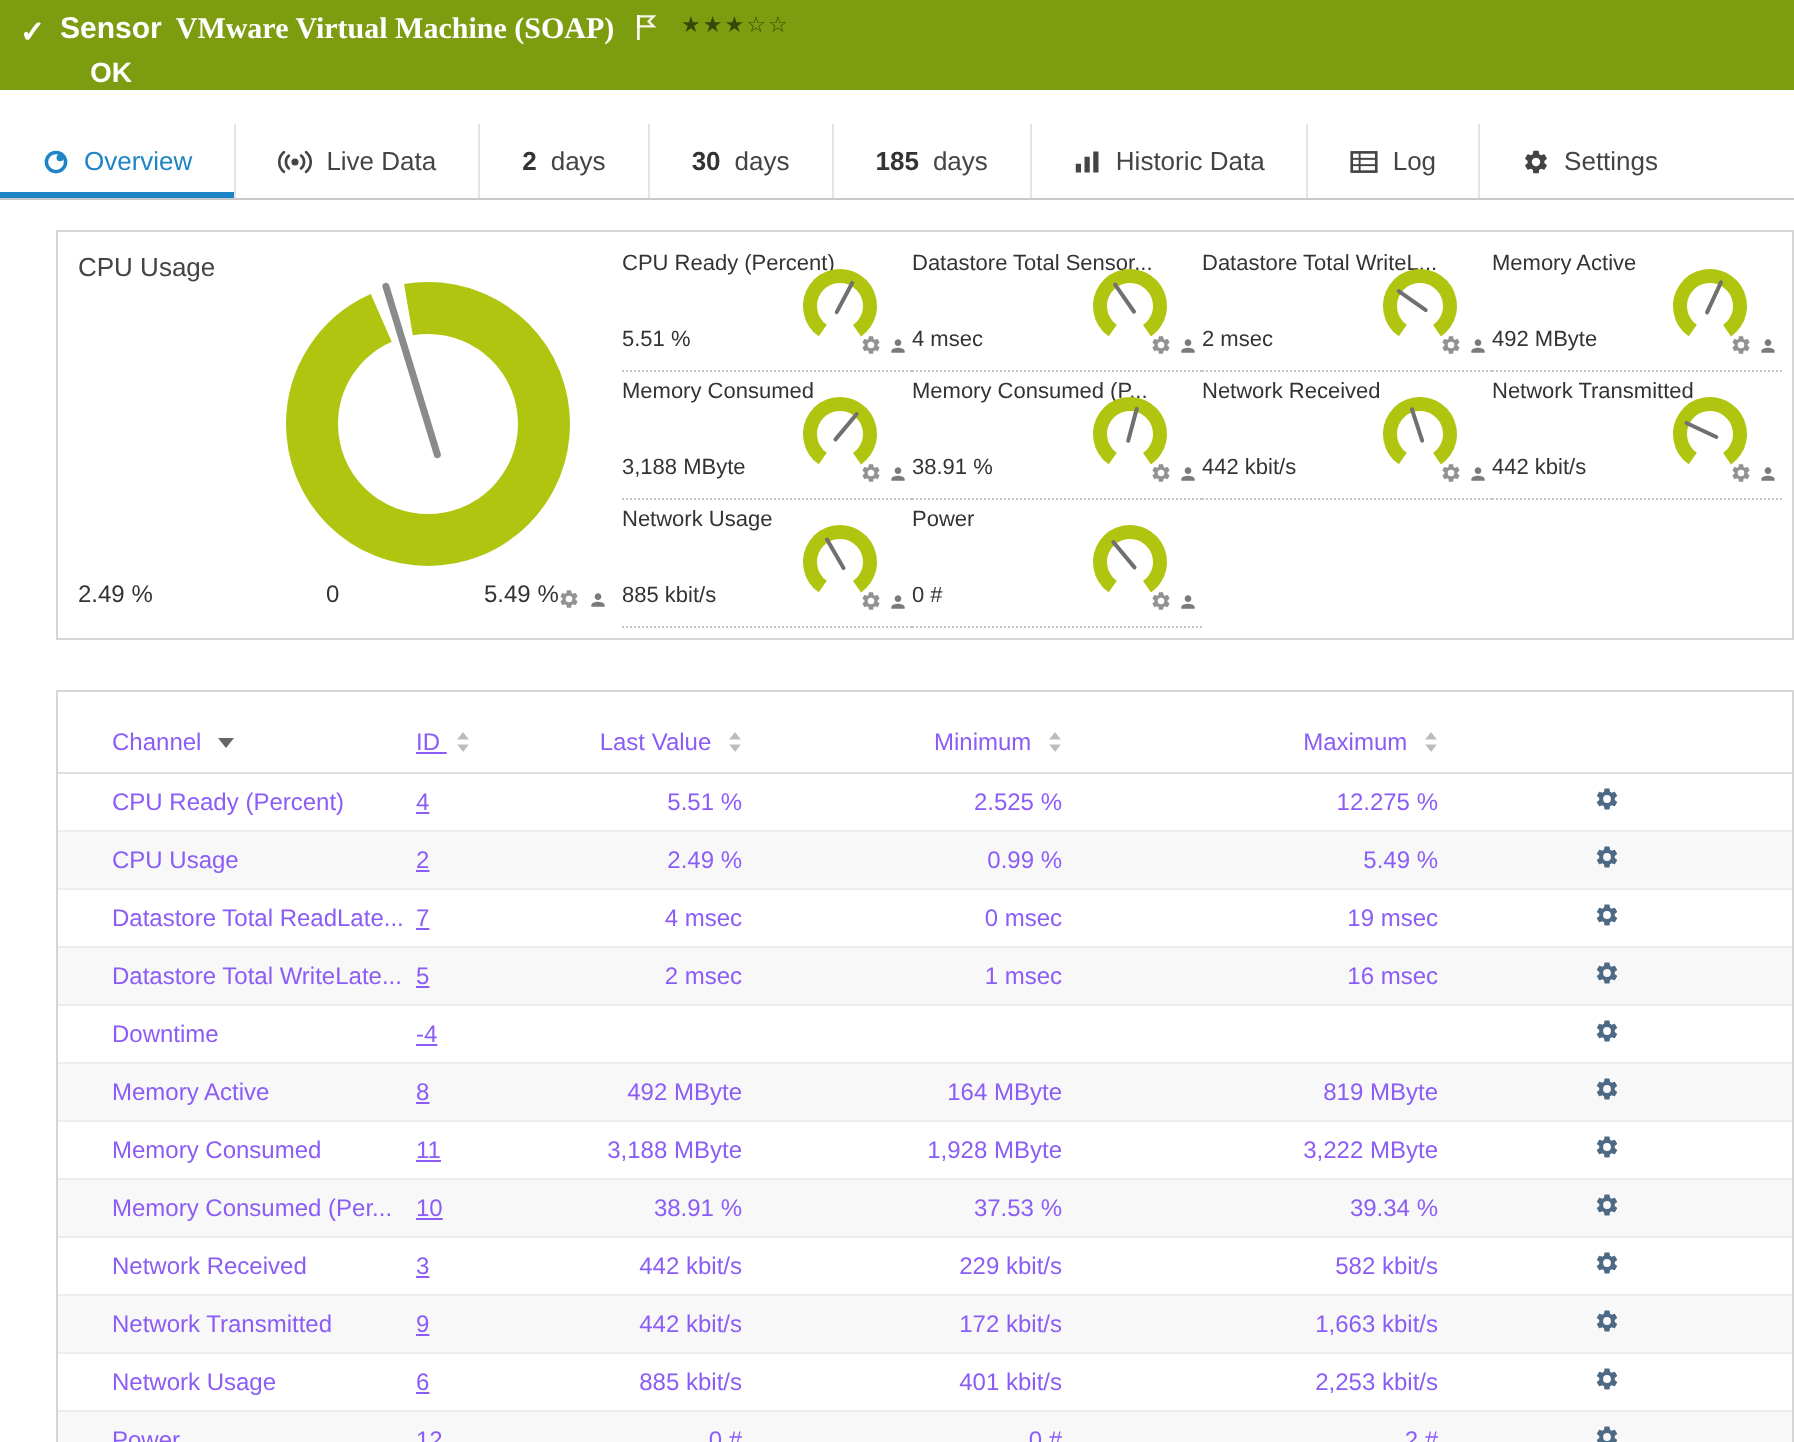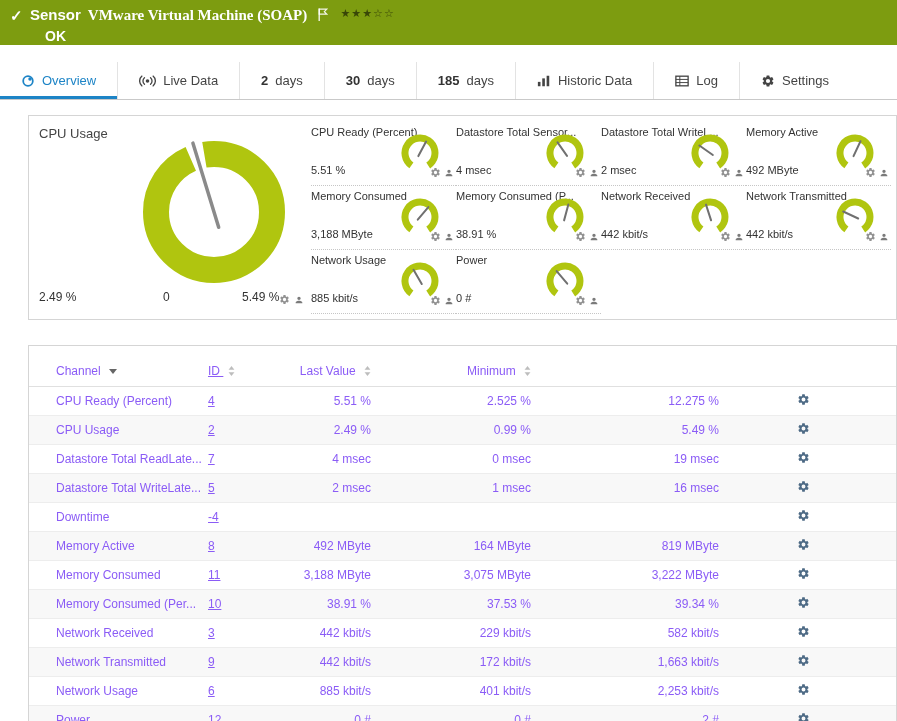--- a/index.html
+++ b/index.html
@@ -372,20 +372,26 @@
       <svg class="sort-ic">
           <use href="#sym-sort"></use>
         </svg>
     </div>
     <div class="c-min th">
       <span>Minimum</span>
       <svg class="sort-ic">
           <use href="#sym-sort"></use>
         </svg>
     </div>
+    <div class="c-max th">
+      <span>Maximum</span>
+      <svg class="sort-ic">
+          <use href="#sym-sort"></use>
+        </svg>
+    </div>
     <div></div>
   </div>
   <div id="tbody">
   <div class="trow">
     <div class="cell c-channel">CPU Ready (Percent)</div>
     <div class="cell c-id">4</div>
     <div class="cell c-last">5.51 %</div>
     <div class="cell c-min">2.525 %</div>
     <div class="cell c-max">12.275 %</div>
     <div class="c-gear">
@@ -457,21 +463,21 @@
       <svg class="row-gear">
             <use href="#sym-gear"></use>
           </svg>
     </div>
   </div>
 
   <div class="trow">
     <div class="cell c-channel">Memory Consumed</div>
     <div class="cell c-id">11</div>
     <div class="cell c-last">3,188 MByte</div>
-    <div class="cell c-min">3,075 MByte</div>
+    <div class="cell c-min">1,928 MByte</div>
     <div class="cell c-max">3,222 MByte</div>
     <div class="c-gear">
       <svg class="row-gear">
             <use href="#sym-gear"></use>
           </svg>
     </div>
   </div>
 
   <div class="trow">
     <div class="cell c-channel">Memory Consumed (Per...</div>

